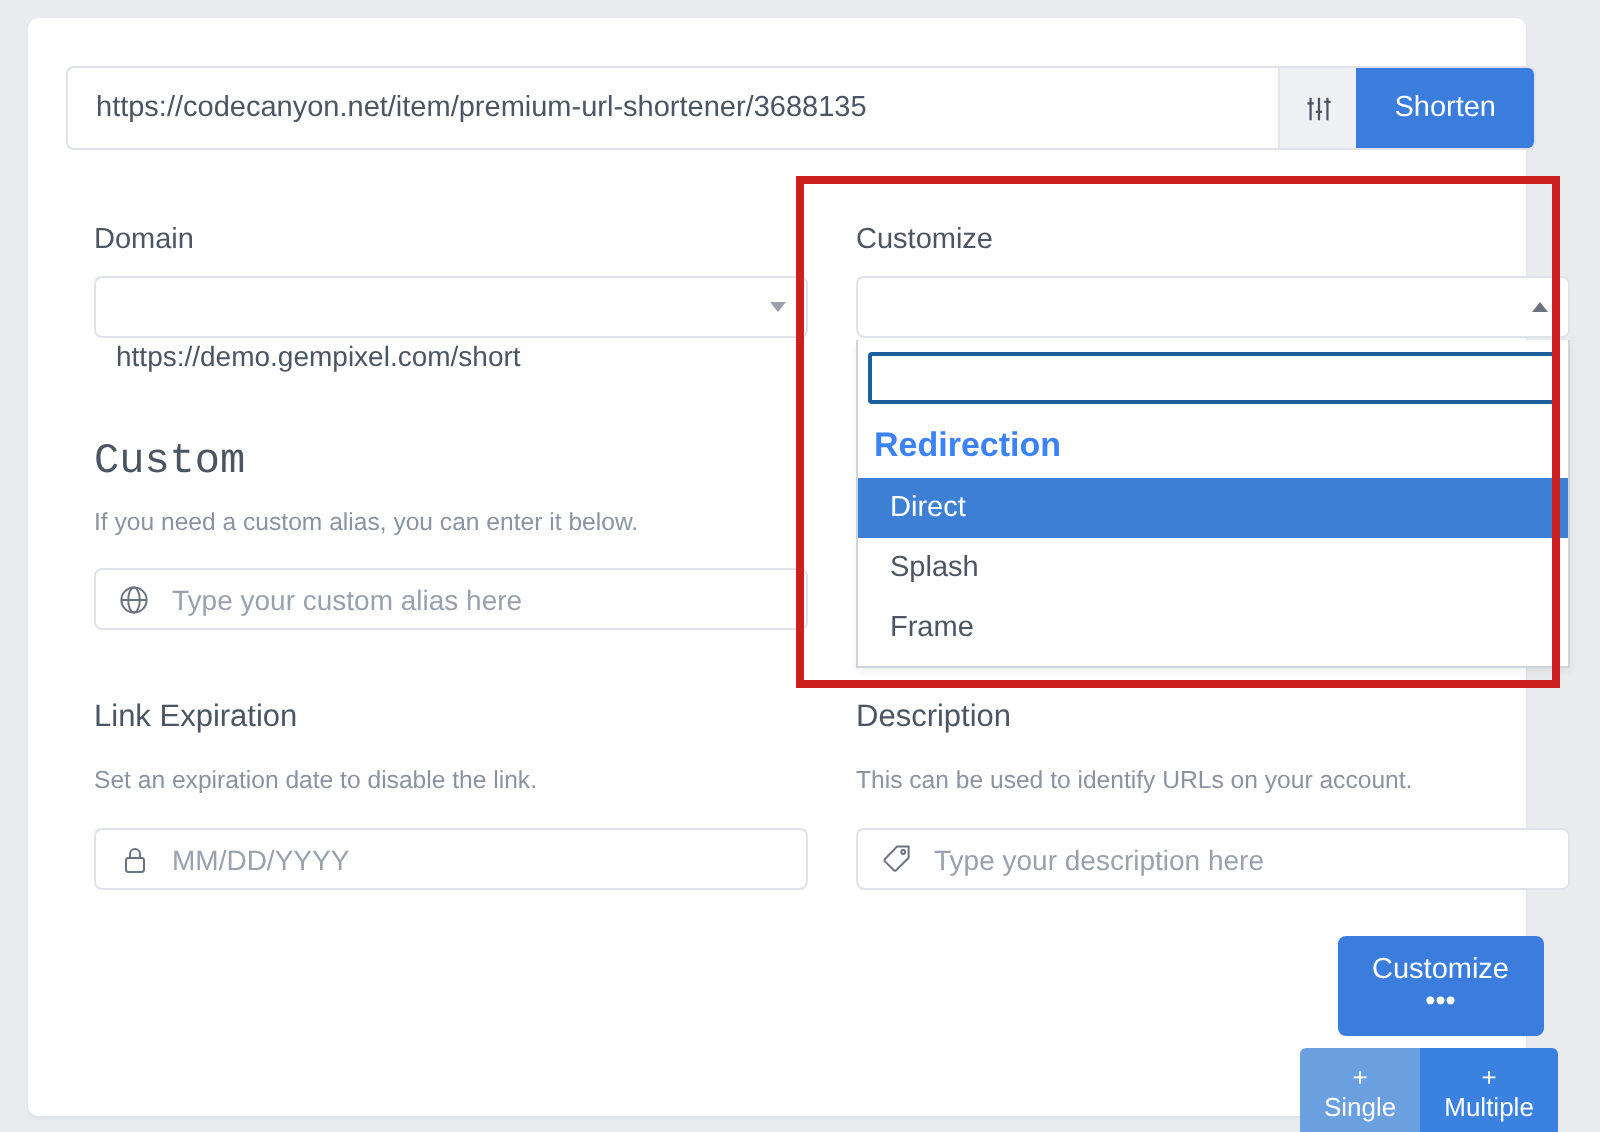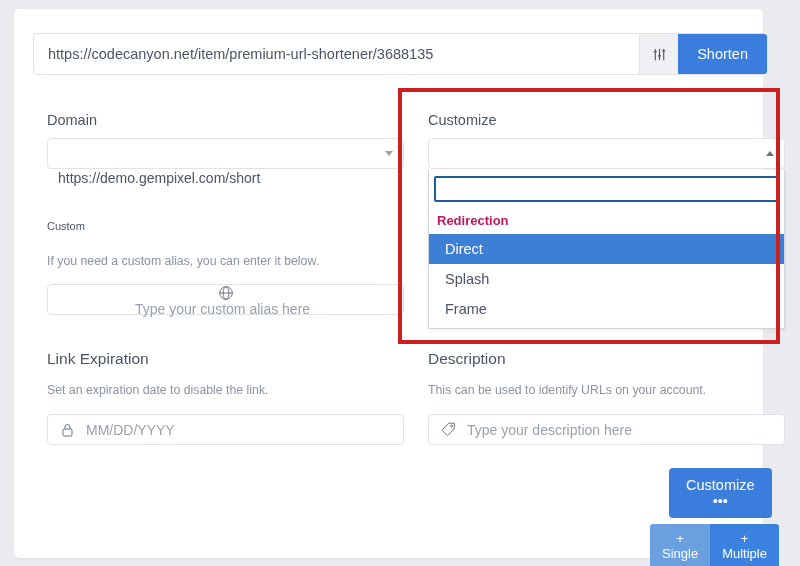--- a/index.html
+++ b/index.html
@@ -104,23 +104,23 @@
     cursor: pointer;
   }
   .select-box .val { flex: 1; margin-top: 48px; }
   .caret-down { width:0;height:0;border-left:4.5px solid transparent;border-right:4.5px solid transparent;border-top:5px solid #9aa1ad; }
   .caret-up { width:0;height:0;border-left:4.5px solid transparent;border-right:4.5px solid transparent;border-bottom:5px solid #6b7280; }
 
   
   #lbl-domain { position:absolute; left:33px; top:103px; }
   #sel-domain { position:absolute; left:33px; top:129px; }
 
-  #lbl-custom { position:absolute; left:33px; top:211px; font-size:11px; }
+  #lbl-custom { position:absolute; left:33px; top:211px; font-size:21px;font-family:Liberation Mono, monospace; }
   #help-custom { position:absolute; left:33px; top:245px; }
-  #fld-custom { position:absolute; left:33px; top:275px;flex-direction:column; }
+  #fld-custom { position:absolute; left:33px; top:275px; }
 
   #lbl-expire { position:absolute; left:33px; top:341px; font-size:15.5px; }
   #help-expire { position:absolute; left:33px; top:374px; }
   #fld-expire { position:absolute; left:33px; top:405px; }
 
   
   #lbl-redirect { position:absolute; left:414px; top:103px; }
   #sel-redirect { position:absolute; left:414px; top:129px; }
 
   #lbl-description { position:absolute; left:414px; top:341px; font-size:15.5px; }
@@ -145,23 +145,23 @@
     border-radius: 2px;
     outline: none;
     background: #fff;
     font-family: "Liberation Sans", sans-serif;
     font-size: 13px;
     color: #4b5563;
     padding: 0 6px;
   }
   .dd-list { padding-bottom: 4px; }
   .dd-group {
-    font-size: 13px;
+    font-size: 17px;
     font-weight: bold;
-    color: #be185d;
+    color: #3b82f6;
     padding: 6px 8px 6px 8px;
   }
   .dd-item {
     font-size: 14.5px;
     color: #4b5563;
     padding: 7px 8px 7px 16px;
     cursor: pointer;
   }
   .dd-item.selected { background: #3c7fd4; color: #ffffff; }
 

